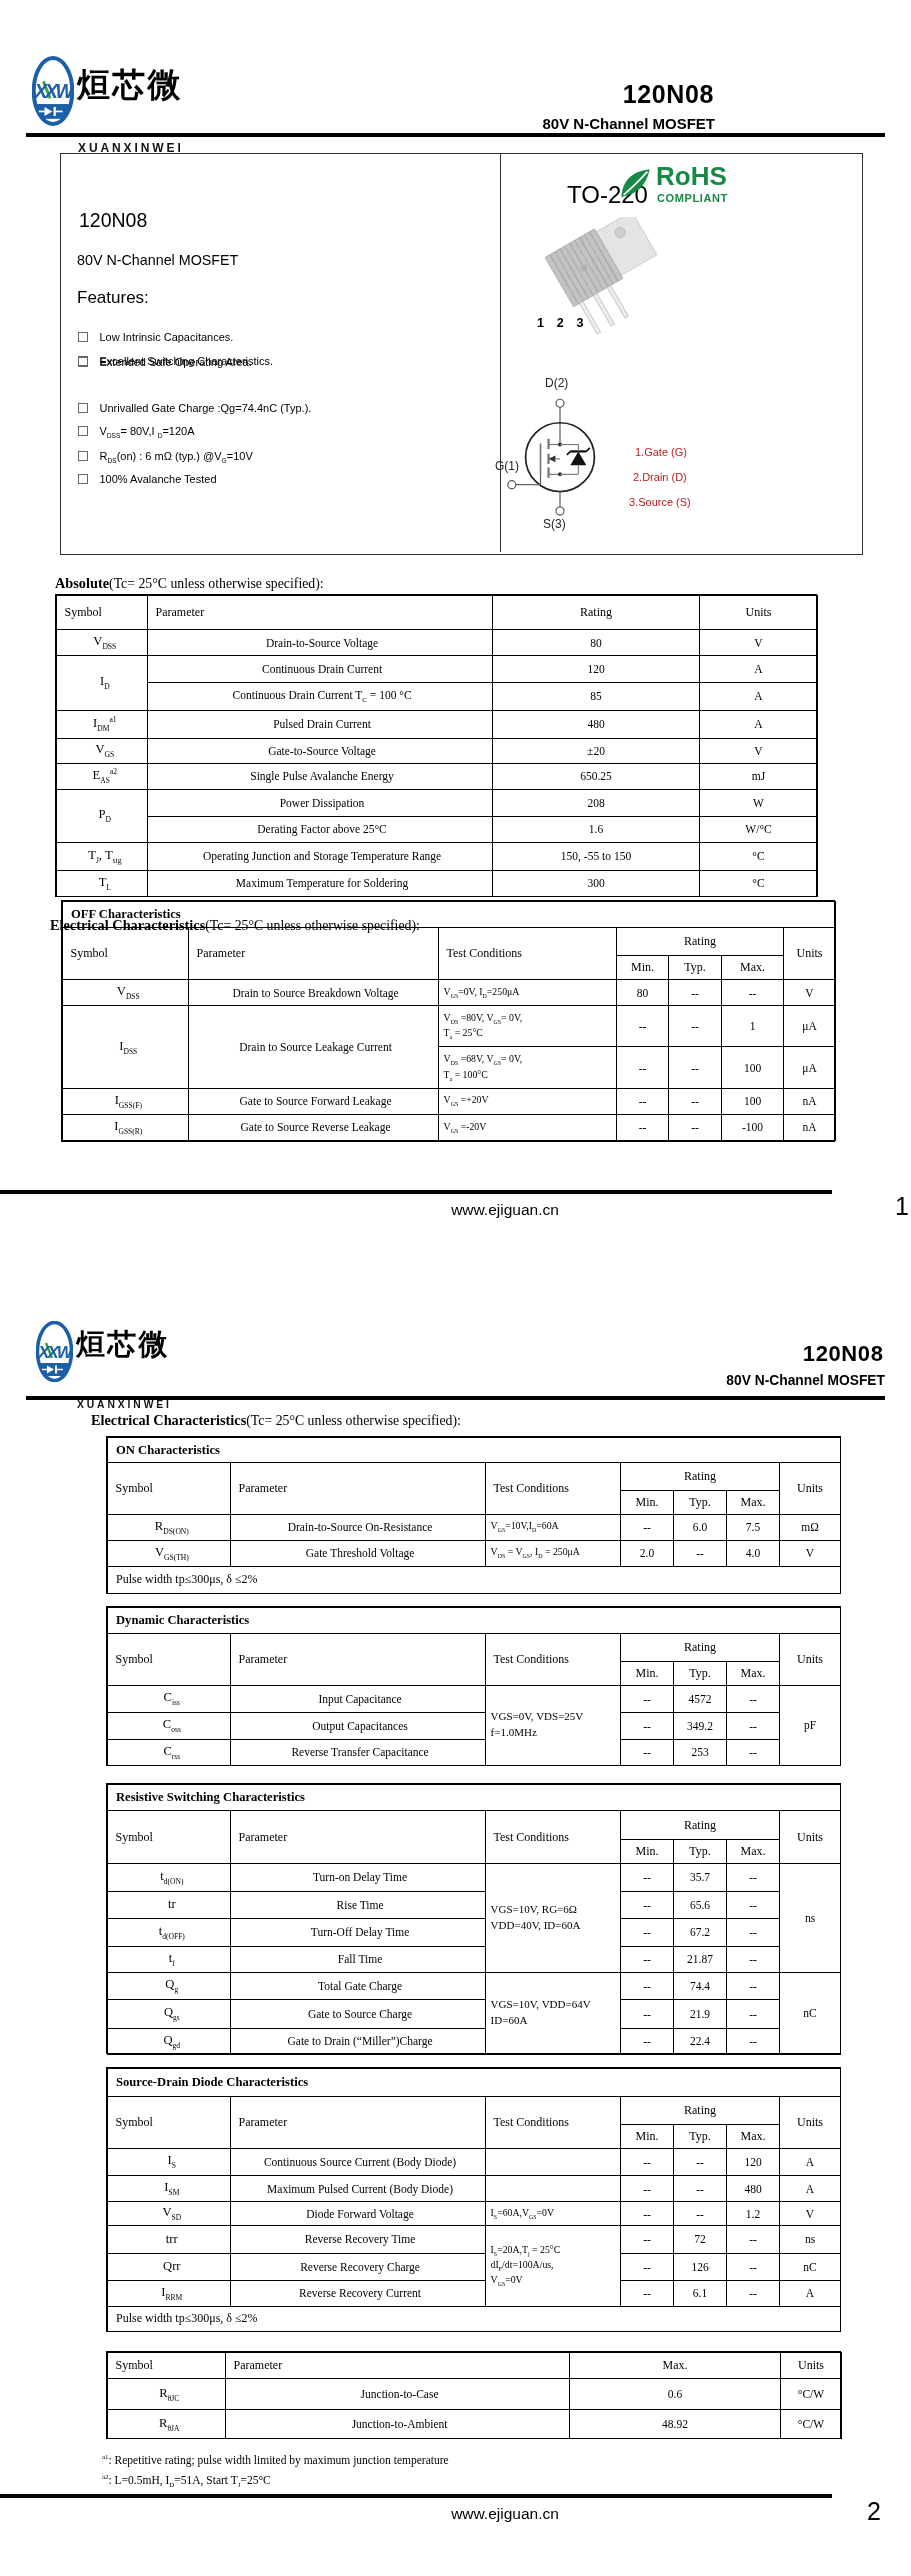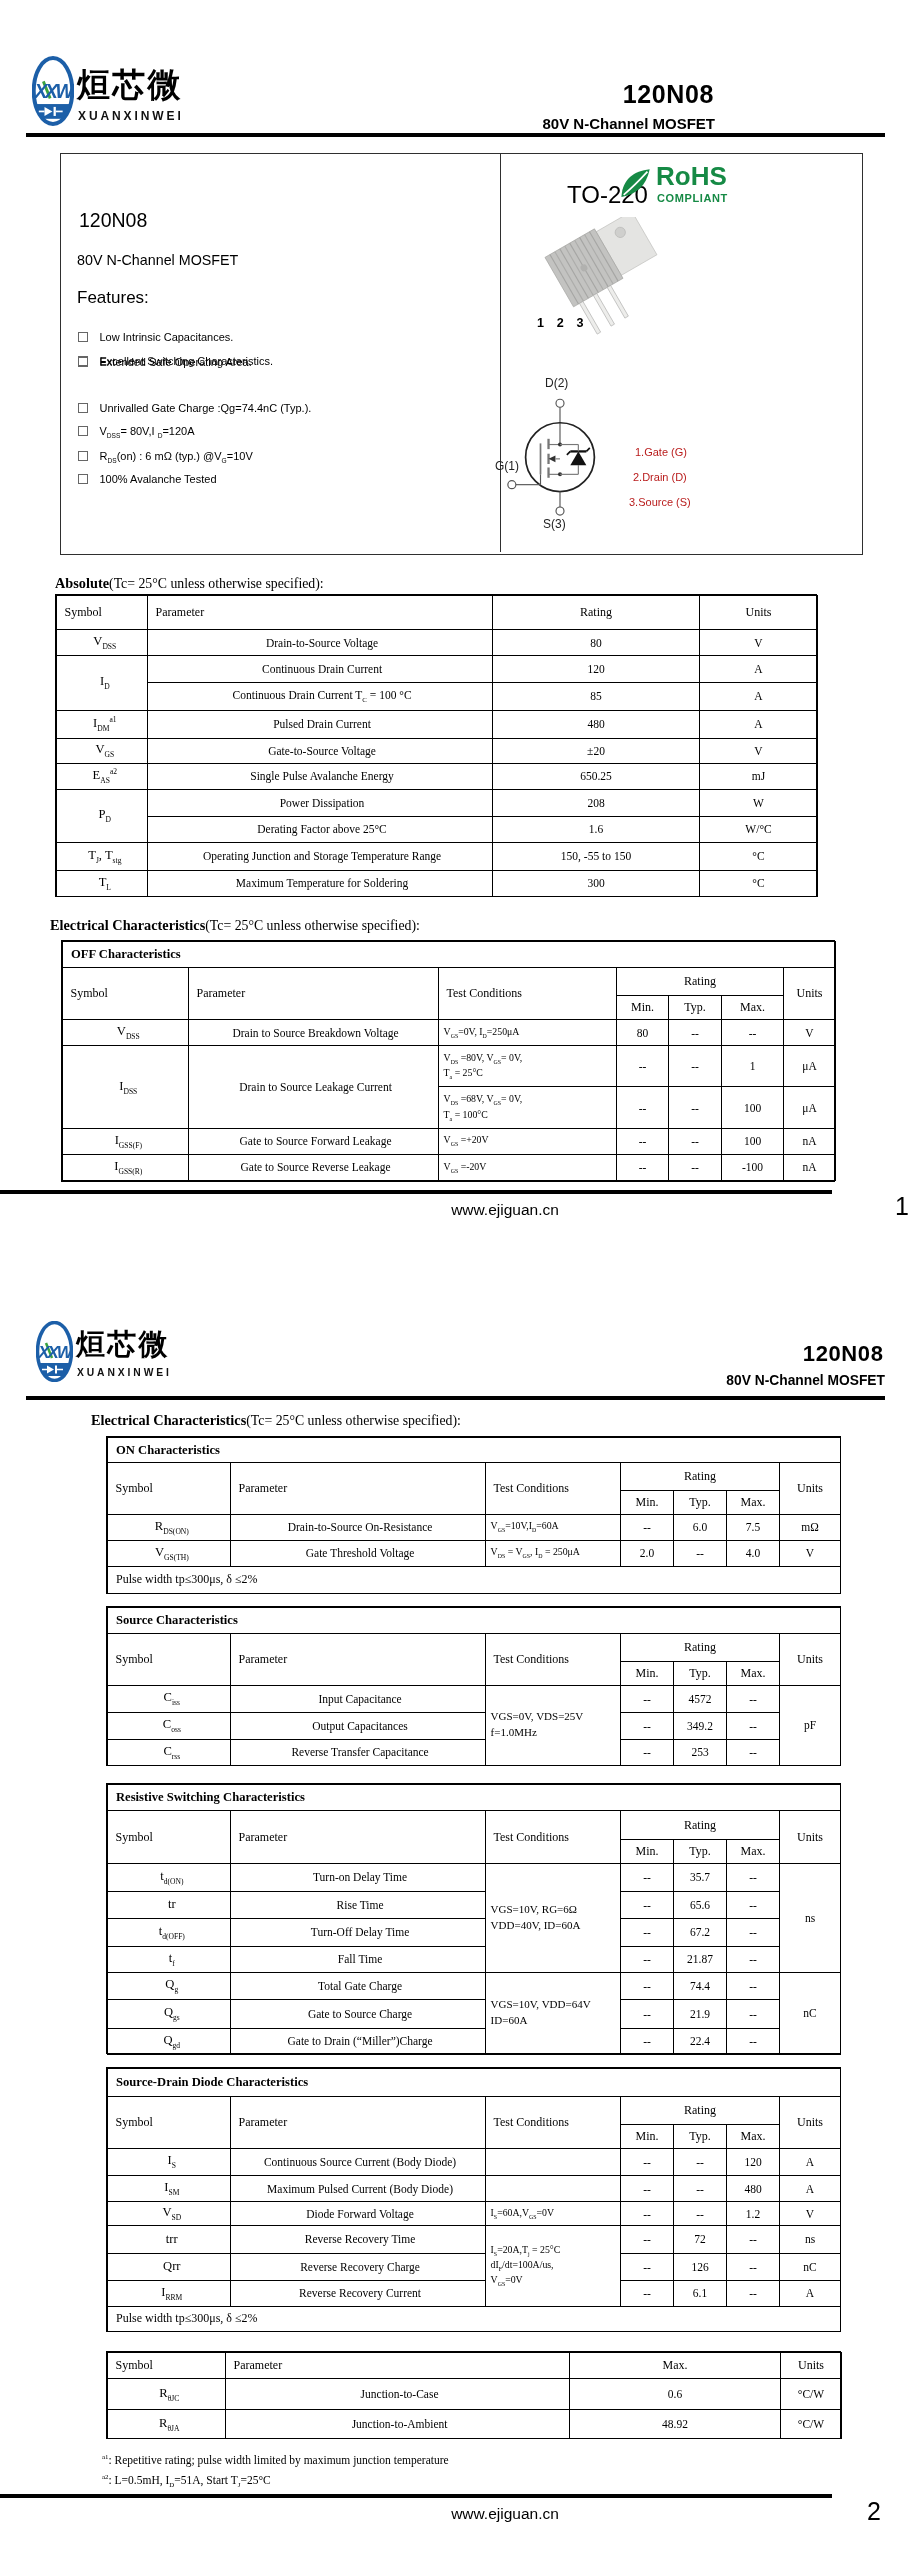--- a/index.html
+++ b/index.html
@@ -4,21 +4,21 @@
 <style>
   html,body{margin:0;padding:0;background:#ffffff;}
   body{width:911px;height:2576px;position:relative;font-family:"Liberation Sans",sans-serif;color:#000;}
   .abs{position:absolute;}
   .rule{position:absolute;background:#000;height:4px;}
 
   
   .part-big{font-size:25px;font-weight:bold;letter-spacing:0.6px;}
   .part-sub{font-size:15px;font-weight:bold;}
   .brand-cn{font-size:33px;font-weight:bold;letter-spacing:2.3px;line-height:1;font-family:"DejaVu Sans",sans-serif;}
-  .brand-en{font-size:12px;font-weight:bold;letter-spacing:2.9px;color:#111;}
+  .brand-en{font-size:12px;font-weight:bold;letter-spacing:2.9px;color:#111;margin-top:32px;}
 
   
   .pbox{border:1.1px solid #2f2f2f;background:#fff;}
   .vdiv{position:absolute;background:#2f2f2f;width:1.1px;}
   .feat-item{position:absolute;font-size:11px;color:#000;white-space:nowrap;}
   .chk{display:inline-block;width:8px;height:8px;border:1.1px solid #666;margin-right:11.5px;vertical-align:-0.6px;}
 
   
   .sect-title{font-family:"Liberation Serif","DejaVu Serif",serif;font-size:13.8px;color:#000;}
   .sect-title b{font-size:14.3px;}
@@ -239,21 +239,21 @@
         <td class="unit">°C</td>
       </tr>
     </tbody>
       </table>
   </div>
 
   <div class="abs sect-title" style="left:50px;top:917px;">
     <b>Electrical Characteristics</b><span>(Tc= 25°C  unless otherwise specified):</span>
   </div>
 
-  <div class="dt" style="left:61px;top:940px;width:772px;height:240px;">
+  <div class="dt" style="left:61px;top:900px;width:772px;height:240px;">
     <table>
       <colgroup>
           <col style="width:126px">
           <col style="width:250px">
           <col style="width:178px">
           <col style="width:52px">
           <col style="width:53px">
           <col style="width:62px">
           <col style="width:52px">
         </colgroup>
@@ -413,21 +413,21 @@
           <col style="width:123px">
           <col style="width:255px">
           <col style="width:135px">
           <col style="width:53px">
           <col style="width:53px">
           <col style="width:53px">
           <col style="width:61px">
         </colgroup>
       <tbody>
           <tr style="height:26px">
-        <td class="sec" colspan="7">Source Characteristics</td>
+        <td class="sec" colspan="7">Dynamic Characteristics</td>
       </tr>
       <tr style="height:27.5px">
         <td class="hd lft" rowspan="2">Symbol</td>
         <td class="hd lft" rowspan="2">Parameter</td>
         <td class="hd lft" rowspan="2">Test Conditions</td>
         <td class="hd" colspan="3">Rating</td>
         <td class="hd" rowspan="2">Units</td>
       </tr>
       <tr style="height:24px">
         <td class="hd">Min.</td>

